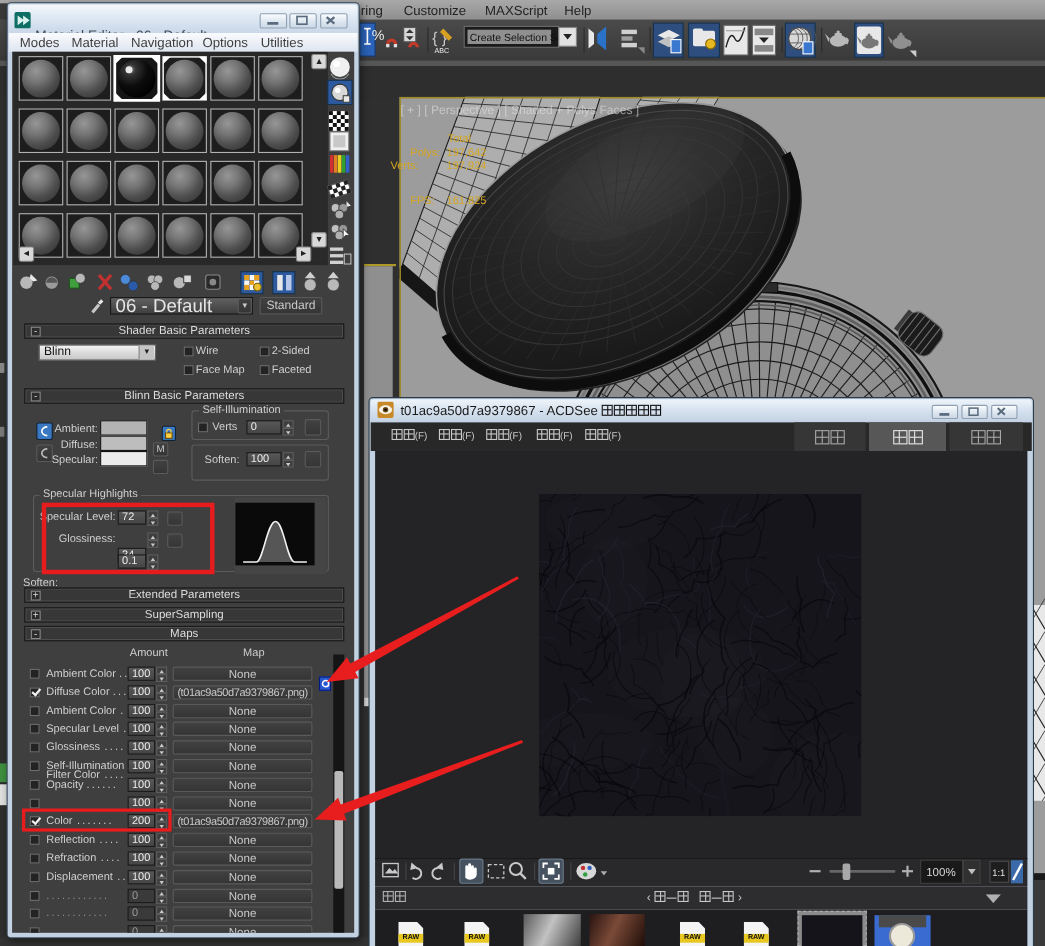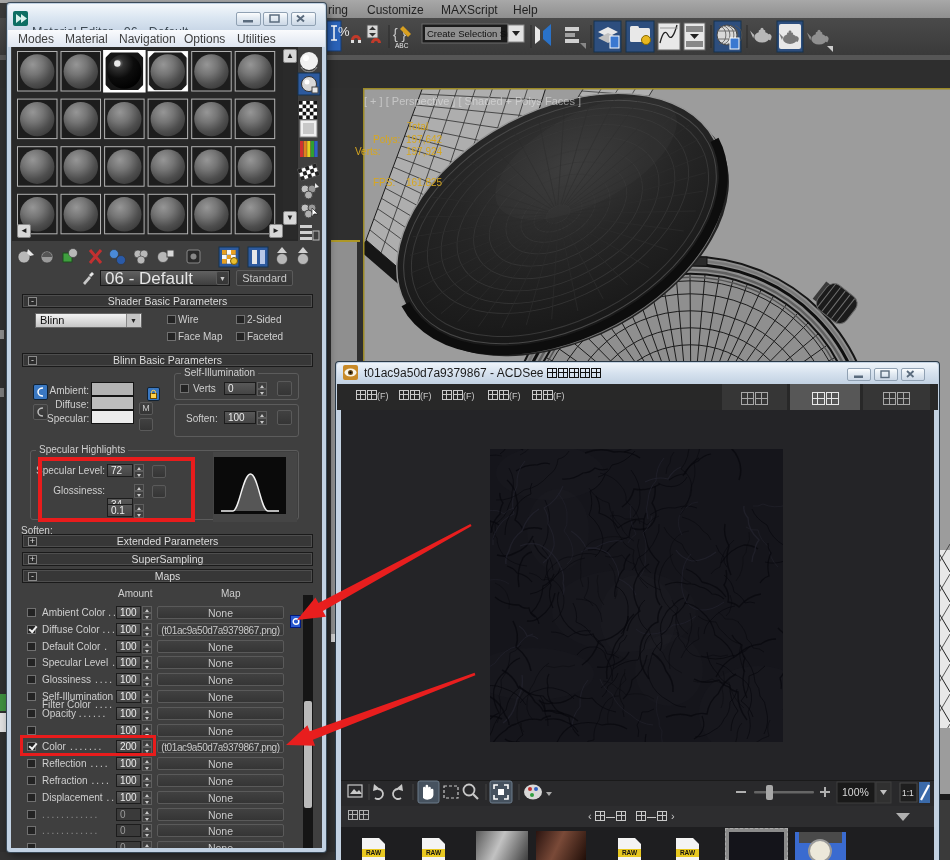--- a/index.html
+++ b/index.html
@@ -605,21 +605,21 @@
       <div class="btn" style="left:146px;top:559px;width:127px;height:13px;line-height:13px;font-size:10.5px">None</div>
       <div class="ck on" style="left:16px;top:578px"></div>
       <div class="t" style="left:31px;top:577px;color:#cfcfcf">Diffuse Color . . .</div>
       <div class="spv" style="left:105px;top:576px;width:25px;color:#ececec">100</div>
       <div class="spn" style="left:131px;top:576px;height:14px">
         <b></b>
         <s></s>
       </div>
       <div class="btn" style="left:146px;top:576px;width:127px;height:13px;line-height:13px;font-size:10px;letter-spacing:-0.4px">(t01ac9a50d7a9379867.png)</div>
       <div class="ck" style="left:16px;top:595px"></div>
-      <div class="t" style="left:31px;top:594px;color:#cfcfcf">Default Color  .</div>
+      <div class="t" style="left:31px;top:594px;color:#cfcfcf">Ambient Color  .</div>
       <div class="spv" style="left:105px;top:593px;width:25px;color:#ececec">100</div>
       <div class="spn" style="left:131px;top:593px;height:14px">
         <b></b>
         <s></s>
       </div>
       <div class="btn" style="left:146px;top:593px;width:127px;height:13px;line-height:13px;font-size:10.5px">None</div>
       <div class="ck" style="left:16px;top:611px"></div>
       <div class="t" style="left:31px;top:610px;color:#cfcfcf">Specular Level  .</div>
       <div class="spv" style="left:105px;top:609px;width:25px;color:#ececec">100</div>
       <div class="spn" style="left:131px;top:609px;height:14px">

